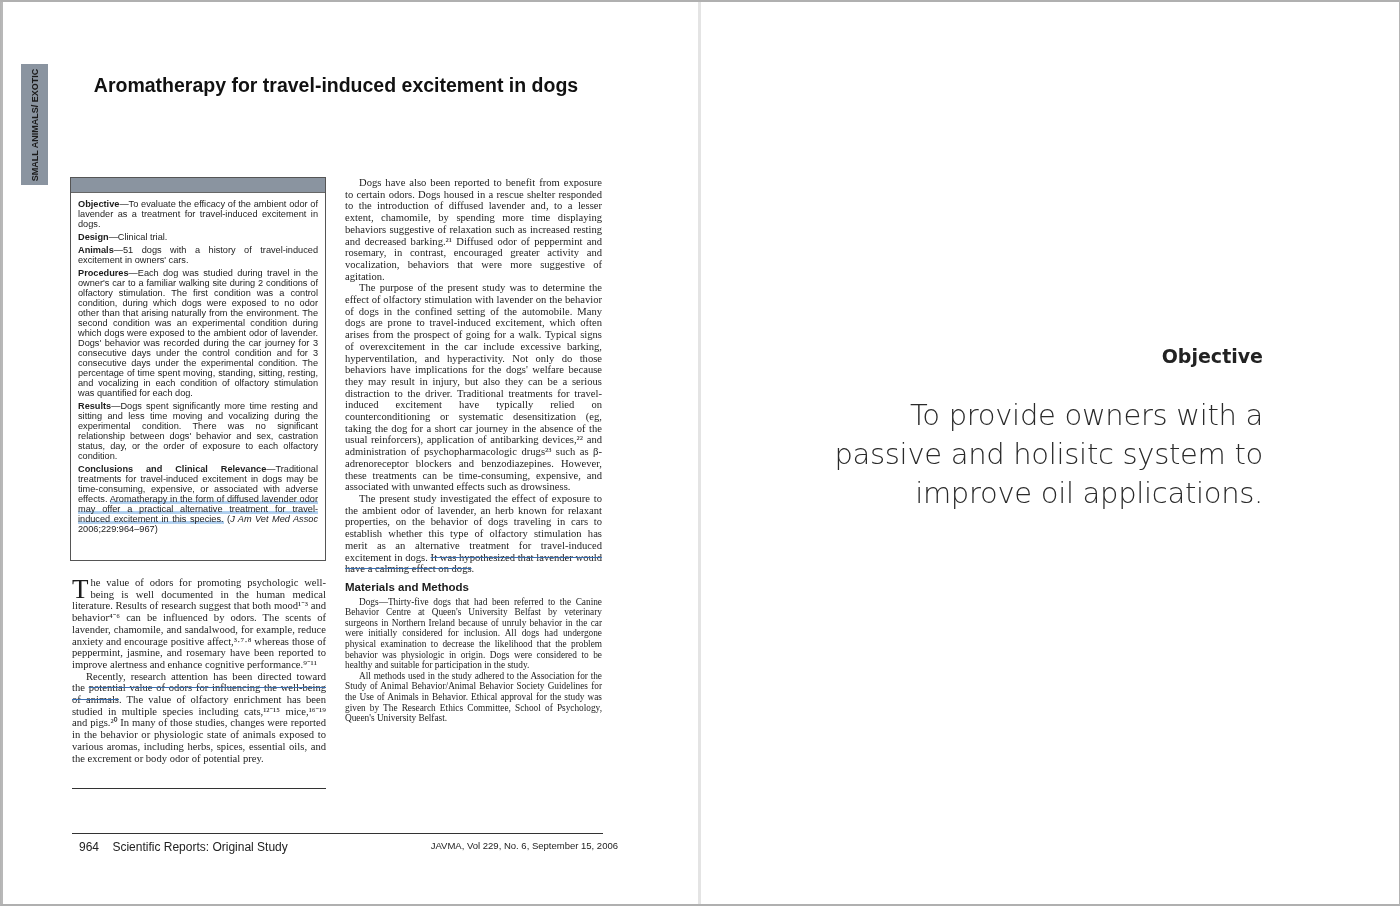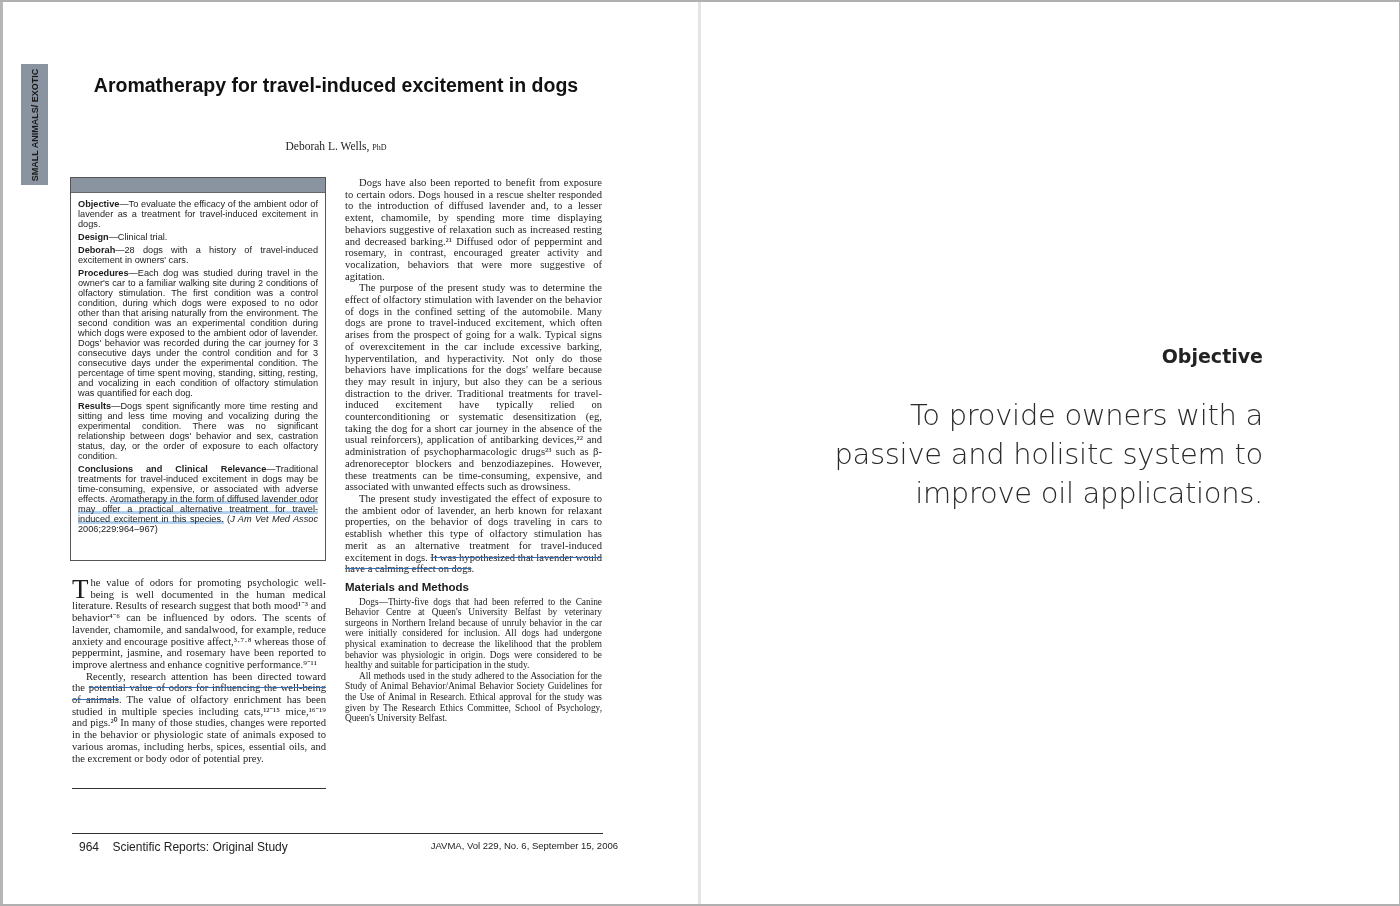--- a/index.html
+++ b/index.html
@@ -51,49 +51,45 @@
 
 <div class="left-edge"></div>
 
 <div class="page-left">
   <div class="section-tab">
     <span>SMALL ANIMALS/ EXOTIC</span>
   </div>
 
   <h1 class="title">Aromatherapy for travel-induced excitement in dogs</h1>
 
-  <div class="author">
-    <span>Deborah L. Wells,</span>
-    <small>PhD</small>
-  </div>
 
   <div class="abstract">
     <div class="bar"></div>
     <div class="body">
       <p><b>Objective</b><span>—To evaluate the efficacy of the ambient odor of lavender as a treatment for travel-induced excitement in dogs.</span></p>
       <p><b>Design</b><span>—Clinical trial.</span></p>
-      <p><b>Deborah</b><span>—28 dogs with a history of travel-induced excitement in owners' cars.</span></p>
+      <p><b>Animals</b><span>—51 dogs with a history of travel-induced excitement in owners' cars.</span></p>
       <p><b>Procedures</b><span>—Each dog was studied during travel in the owner's car to a familiar walking site during 2 conditions of olfactory stimulation. The first condition was a control condition, during which dogs were exposed to no odor other than that arising naturally from the environment. The second condition was an experimental condition during which dogs were exposed to the ambient odor of lavender. Dogs' behavior was recorded during the car journey for 3 consecutive days under the control condition and for 3 consecutive days under the experimental condition. The percentage of time spent moving, standing, sitting, resting, and vocalizing in each condition of olfactory stimulation was quantified for each dog.</span></p>
       <p><b>Results</b><span>—Dogs spent significantly more time resting and sitting and less time moving and vocalizing during the experimental condition. There was no significant relationship between dogs' behavior and sex, castration status, day, or the order of exposure to each olfactory condition.</span></p>
       <p><b>Conclusions and Clinical Relevance</b><span>—Traditional treatments for travel-induced excitement in dogs may be time-consuming, expensive, or associated with adverse effects. </span><span class="hl">Aromatherapy in the form of diffused lavender odor may offer a practical alternative treatment for travel-induced excitement in this species.</span> (<i>J Am Vet Med Assoc</i><span> 2006;229:964–967)</span></p>
     </div>
   </div>
 
   <div class="col colA">
     <p class="noind"><span class="dropcap">T</span><span>he value of odors for promoting psychologic well-being is well documented in the human medical literature. Results of research suggest that both mood¹⁻³ and behavior⁴⁻⁶ can be influenced by odors. The scents of lavender, chamomile, and sandalwood, for example, reduce anxiety and encourage positive affect,³·⁷·⁸ whereas those of peppermint, jasmine, and rosemary have been reported to improve alertness and enhance cognitive performance.⁹⁻¹¹</span></p>
     <p><span>Recently, research attention has been directed toward the </span><span class="strike">potential value of odors for influencing the well-being of animals</span><span>. The value of olfactory enrichment has been studied in multiple species including cats,¹²⁻¹⁵ mice,¹⁶⁻¹⁹ and pigs.²⁰ In many of those studies, changes were reported in the behavior or physiologic state of animals exposed to various aromas, including herbs, spices, essential oils, and the excrement or body odor of potential prey.</span></p>
   </div>
 
   <div class="col colB">
     <p>Dogs have also been reported to benefit from exposure to certain odors. Dogs housed in a rescue shelter responded to the introduction of diffused lavender and, to a lesser extent, chamomile, by spending more time displaying behaviors suggestive of relaxation such as increased resting and decreased barking.²¹ Diffused odor of peppermint and rosemary, in contrast, encouraged greater activity and vocalization, behaviors that were more suggestive of agitation.</p>
     <p>The purpose of the present study was to determine the effect of olfactory stimulation with lavender on the behavior of dogs in the confined setting of the automobile. Many dogs are prone to travel-induced excitement, which often arises from the prospect of going for a walk. Typical signs of overexcitement in the car include excessive barking, hyperventilation, and hyperactivity. Not only do those behaviors have implications for the dogs' welfare because they may result in injury, but also they can be a serious distraction to the driver. Traditional treatments for travel-induced excitement have typically relied on counterconditioning or systematic desensitization (eg, taking the dog for a short car journey in the absence of the usual reinforcers), application of antibarking devices,²² and administration of psychopharmacologic drugs²³ such as β-adrenoreceptor blockers and benzodiazepines. However, these treatments can be time-consuming, expensive, and associated with unwanted effects such as drowsiness.</p>
     <p><span>The present study investigated the effect of exposure to the ambient odor of lavender, an herb known for relaxant properties, on the behavior of dogs traveling in cars to establish whether this type of olfactory stimulation has merit as an alternative treatment for travel-induced excitement in dogs. </span><span class="strike">It was hypothesized that lavender would have a calming effect on dogs</span><span>.</span></p>
     <h2 class="h-mm">Materials and Methods</h2>
     <p class="small"><span>Dogs</span><span>—Thirty-five dogs that had been referred to the Canine Behavior Centre at Queen's University Belfast by veterinary surgeons in Northern Ireland because of unruly behavior in the car were initially considered for inclusion. All dogs had undergone physical examination to decrease the likelihood that the problem behavior was physiologic in origin. Dogs were considered to be healthy and suitable for participation in the study.</span></p>
-    <p class="small">All methods used in the study adhered to the Association for the Study of Animal Behavior/Animal Behavior Society Guidelines for the Use of Animal in Research. Ethical approval for the study was given by The Research Ethics Committee, School of Psychology, Queen's University Belfast.</p>
+    <p class="small">All methods used in the study adhered to the Association for the Study of Animal Behavior/Animal Behavior Society Guidelines for the Use of Animals in Behavior. Ethical approval for the study was given by The Research Ethics Committee, School of Psychology, Queen's University Belfast.</p>
   </div>
 
   <div class="footrule"></div>
 
   <div class="bottomrule"></div>
   <div class="footer-left">
     <span class="pg">964</span>
     <span>Scientific Reports: Original Study</span>
   </div>
   <div class="footer-right">JAVMA, Vol 229, No. 6, September 15, 2006</div>

